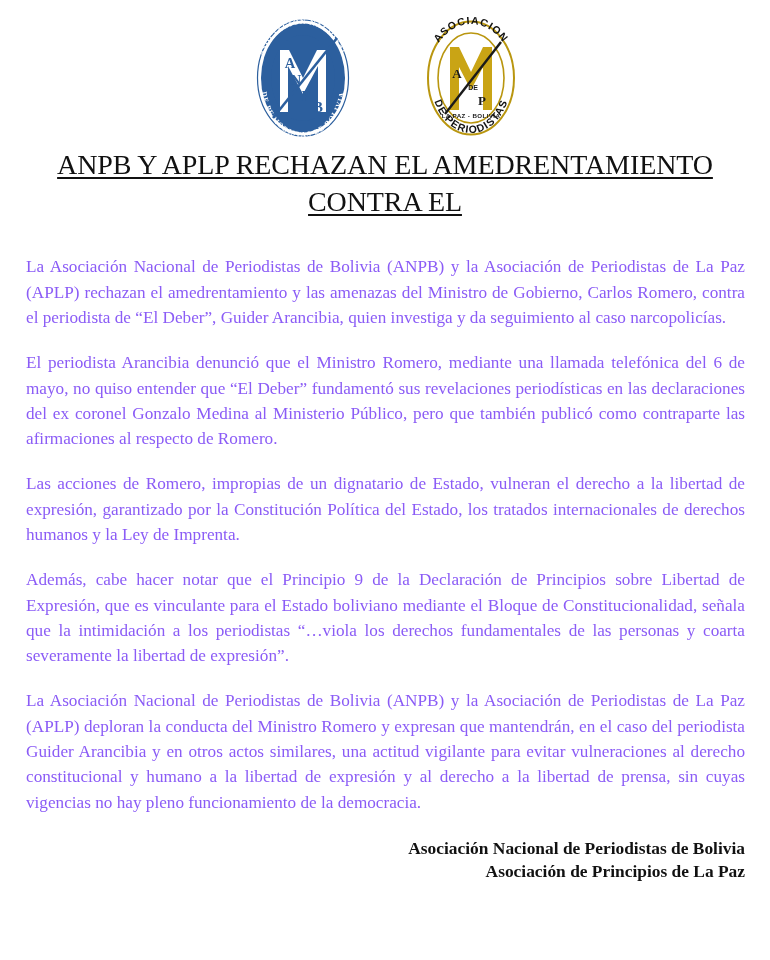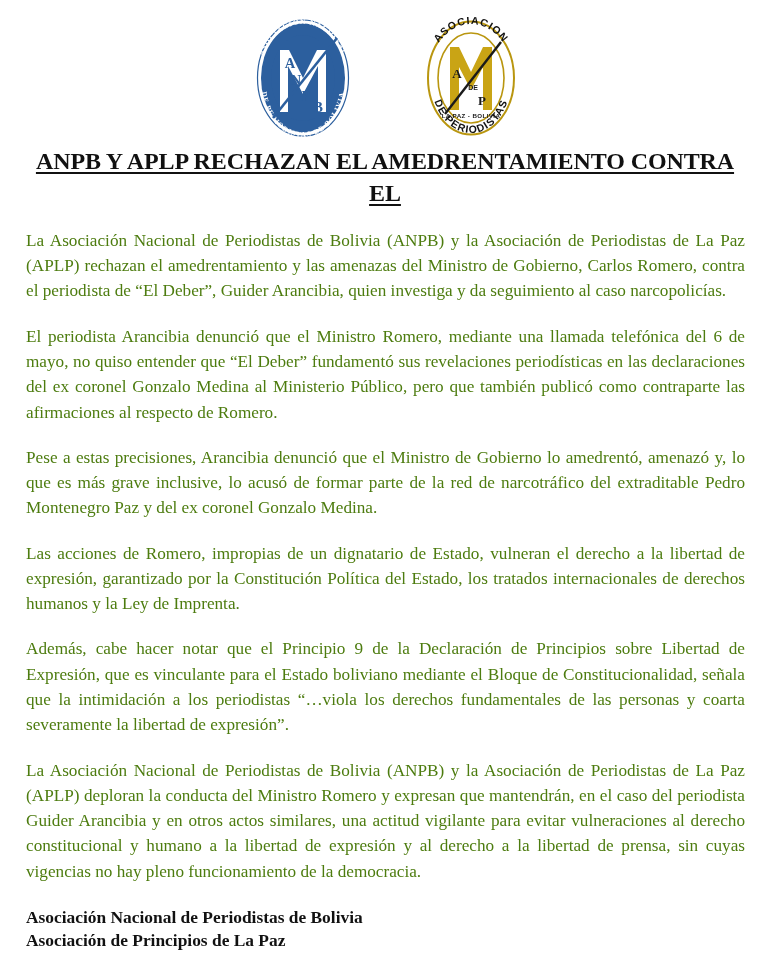--- a/index.html
+++ b/index.html
@@ -38,52 +38,52 @@
   .logo {
     position: relative;
     flex: 0 0 auto;
   }
   .logo svg { display: block; }
 
   
   .title {
     margin: 6px 26px 0 26px;
     text-align: center;
-    font-weight: bold;
-    font-size: 24px;
+    font-weight: normal;
+    font-size: 28px;
     line-height: 1.33;
     letter-spacing: -0.1px;
     color: #111111;
   }
   .title .tline {
     display: block;
     text-decoration: underline;
     text-underline-offset: 3px;
     text-decoration-thickness: 1.6px;
   }
 
   
   .body-text {
     margin: 0;
     padding: 18px 25px 0 26px;
   }
   .para {
-    margin: 0 0 20px 0;
+    margin: 16px 0 20px 0;
     text-align: justify;
     text-justify: inter-word;
     font-size: 17.2px;
     line-height: 1.47;
-    color: #4d7c0f;
+    color: #8b5cf6;
   }
   .para:last-child { margin-bottom: 0; }
 
   
   .signature {
     margin-top: 22px;
-    text-align: left;
+    text-align: right;
   }
   .sig-line {
     display: block;
     font-weight: bold;
     font-size: 17.4px;
     line-height: 1.32;
     color: #111111;
   }
 </style>
 </head>
@@ -153,21 +153,20 @@
 
   </div>
 
   <h1 class="title">
     <span class="tline">ANPB Y APLP RECHAZAN EL AMEDRENTAMIENTO CONTRA EL</span>
   </h1>
 
   <div class="body-text">
     <p class="para">La Asociación Nacional de Periodistas de Bolivia (ANPB) y la Asociación de Periodistas de La Paz (APLP) rechazan el amedrentamiento y las amenazas del Ministro de Gobierno, Carlos Romero, contra el periodista de “El Deber”, Guider Arancibia, quien investiga y da seguimiento al caso narcopolicías.</p>
     <p class="para">El periodista Arancibia denunció que el Ministro Romero, mediante una llamada telefónica del 6 de mayo, no quiso entender que “El Deber” fundamentó sus revelaciones periodísticas en las declaraciones del ex coronel Gonzalo Medina al Ministerio Público, pero que también publicó como contraparte las afirmaciones al respecto de Romero.</p>
-    <p class="para">Pese a estas precisiones, Arancibia denunció que el Ministro de Gobierno lo amedrentó, amenazó y, lo que es más grave inclusive, lo acusó de formar parte de la red de narcotráfico del extraditable Pedro Montenegro Paz y del ex coronel Gonzalo Medina.</p>
     <p class="para">Las acciones de Romero, impropias de un dignatario de Estado, vulneran el derecho a la libertad de expresión, garantizado por la Constitución Política del Estado, los tratados internacionales de derechos humanos y la Ley de Imprenta.</p>
     <p class="para">Además, cabe hacer notar que el Principio 9 de la Declaración de Principios sobre Libertad de Expresión, que es vinculante para el Estado boliviano mediante el Bloque de Constitucionalidad, señala que la intimidación a los periodistas “…viola los derechos fundamentales de las personas y coarta severamente la libertad de expresión”.</p>
     <p class="para">La Asociación Nacional de Periodistas de Bolivia (ANPB) y la Asociación de Periodistas de La Paz (APLP) deploran la conducta del Ministro Romero y expresan que mantendrán, en el caso del periodista Guider Arancibia y en otros actos similares, una actitud vigilante para evitar vulneraciones al derecho constitucional y humano a la libertad de expresión y al derecho a la libertad de prensa, sin cuyas vigencias no hay pleno funcionamiento de la democracia.</p>
 
     <div class="signature">
       <span class="sig-line">Asociación Nacional de Periodistas de Bolivia</span>
       <span class="sig-line">Asociación de Principios de La Paz</span>
 
     </div>
   </div>

